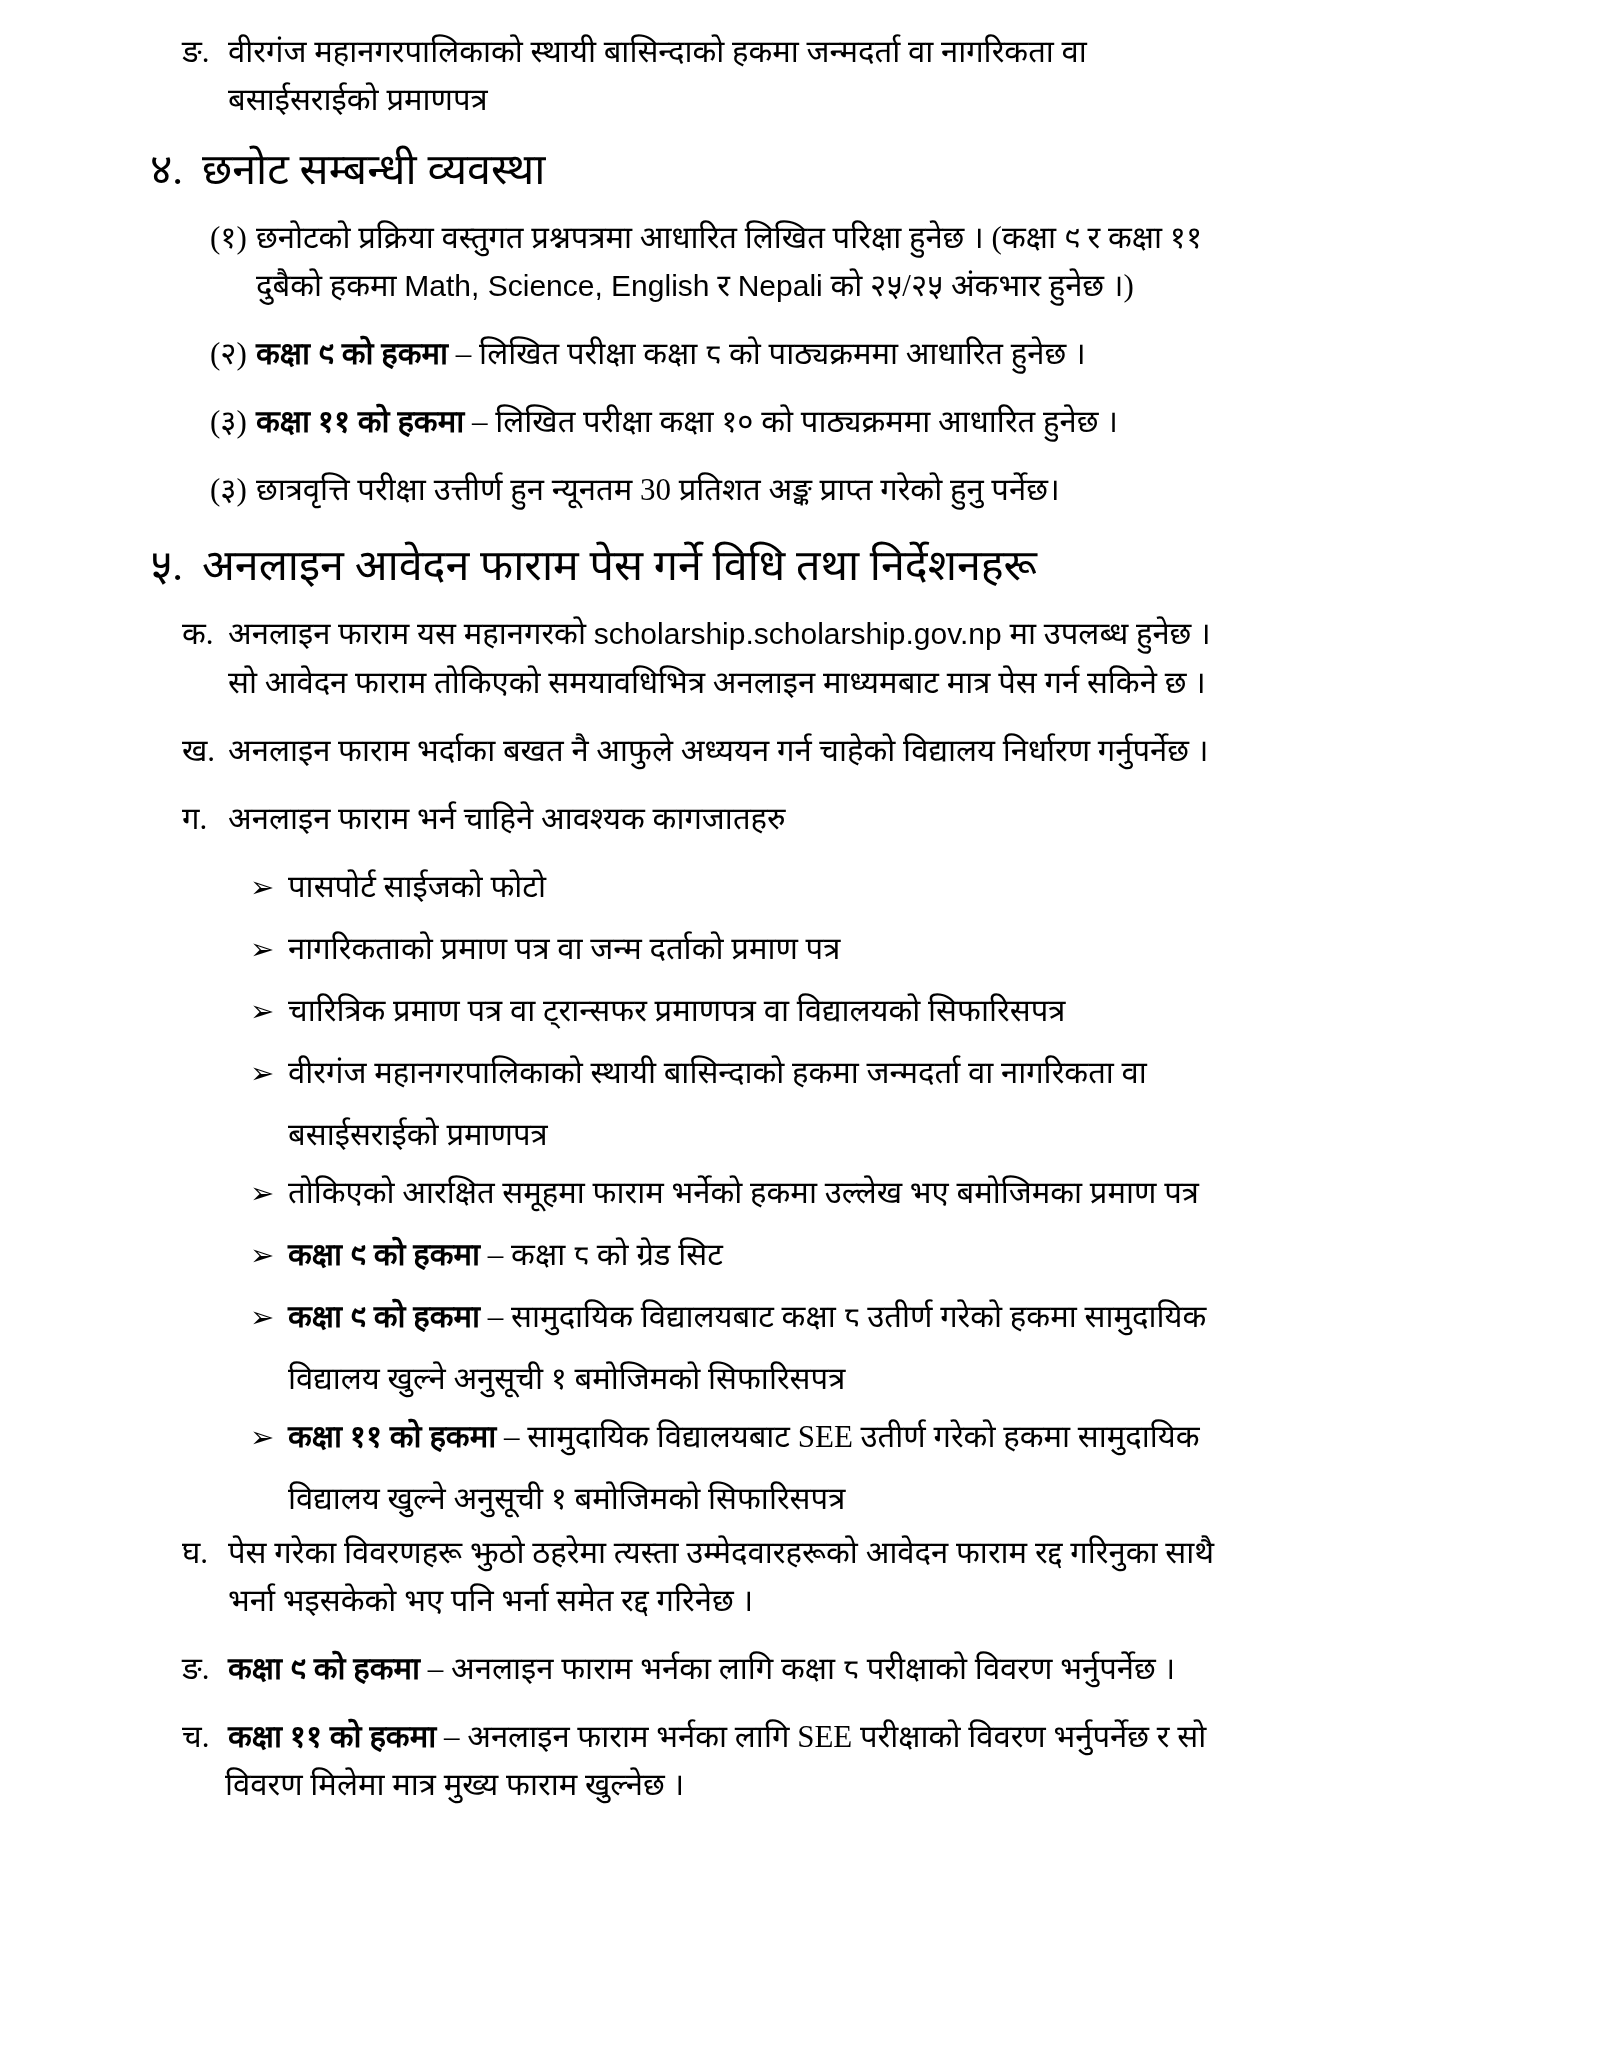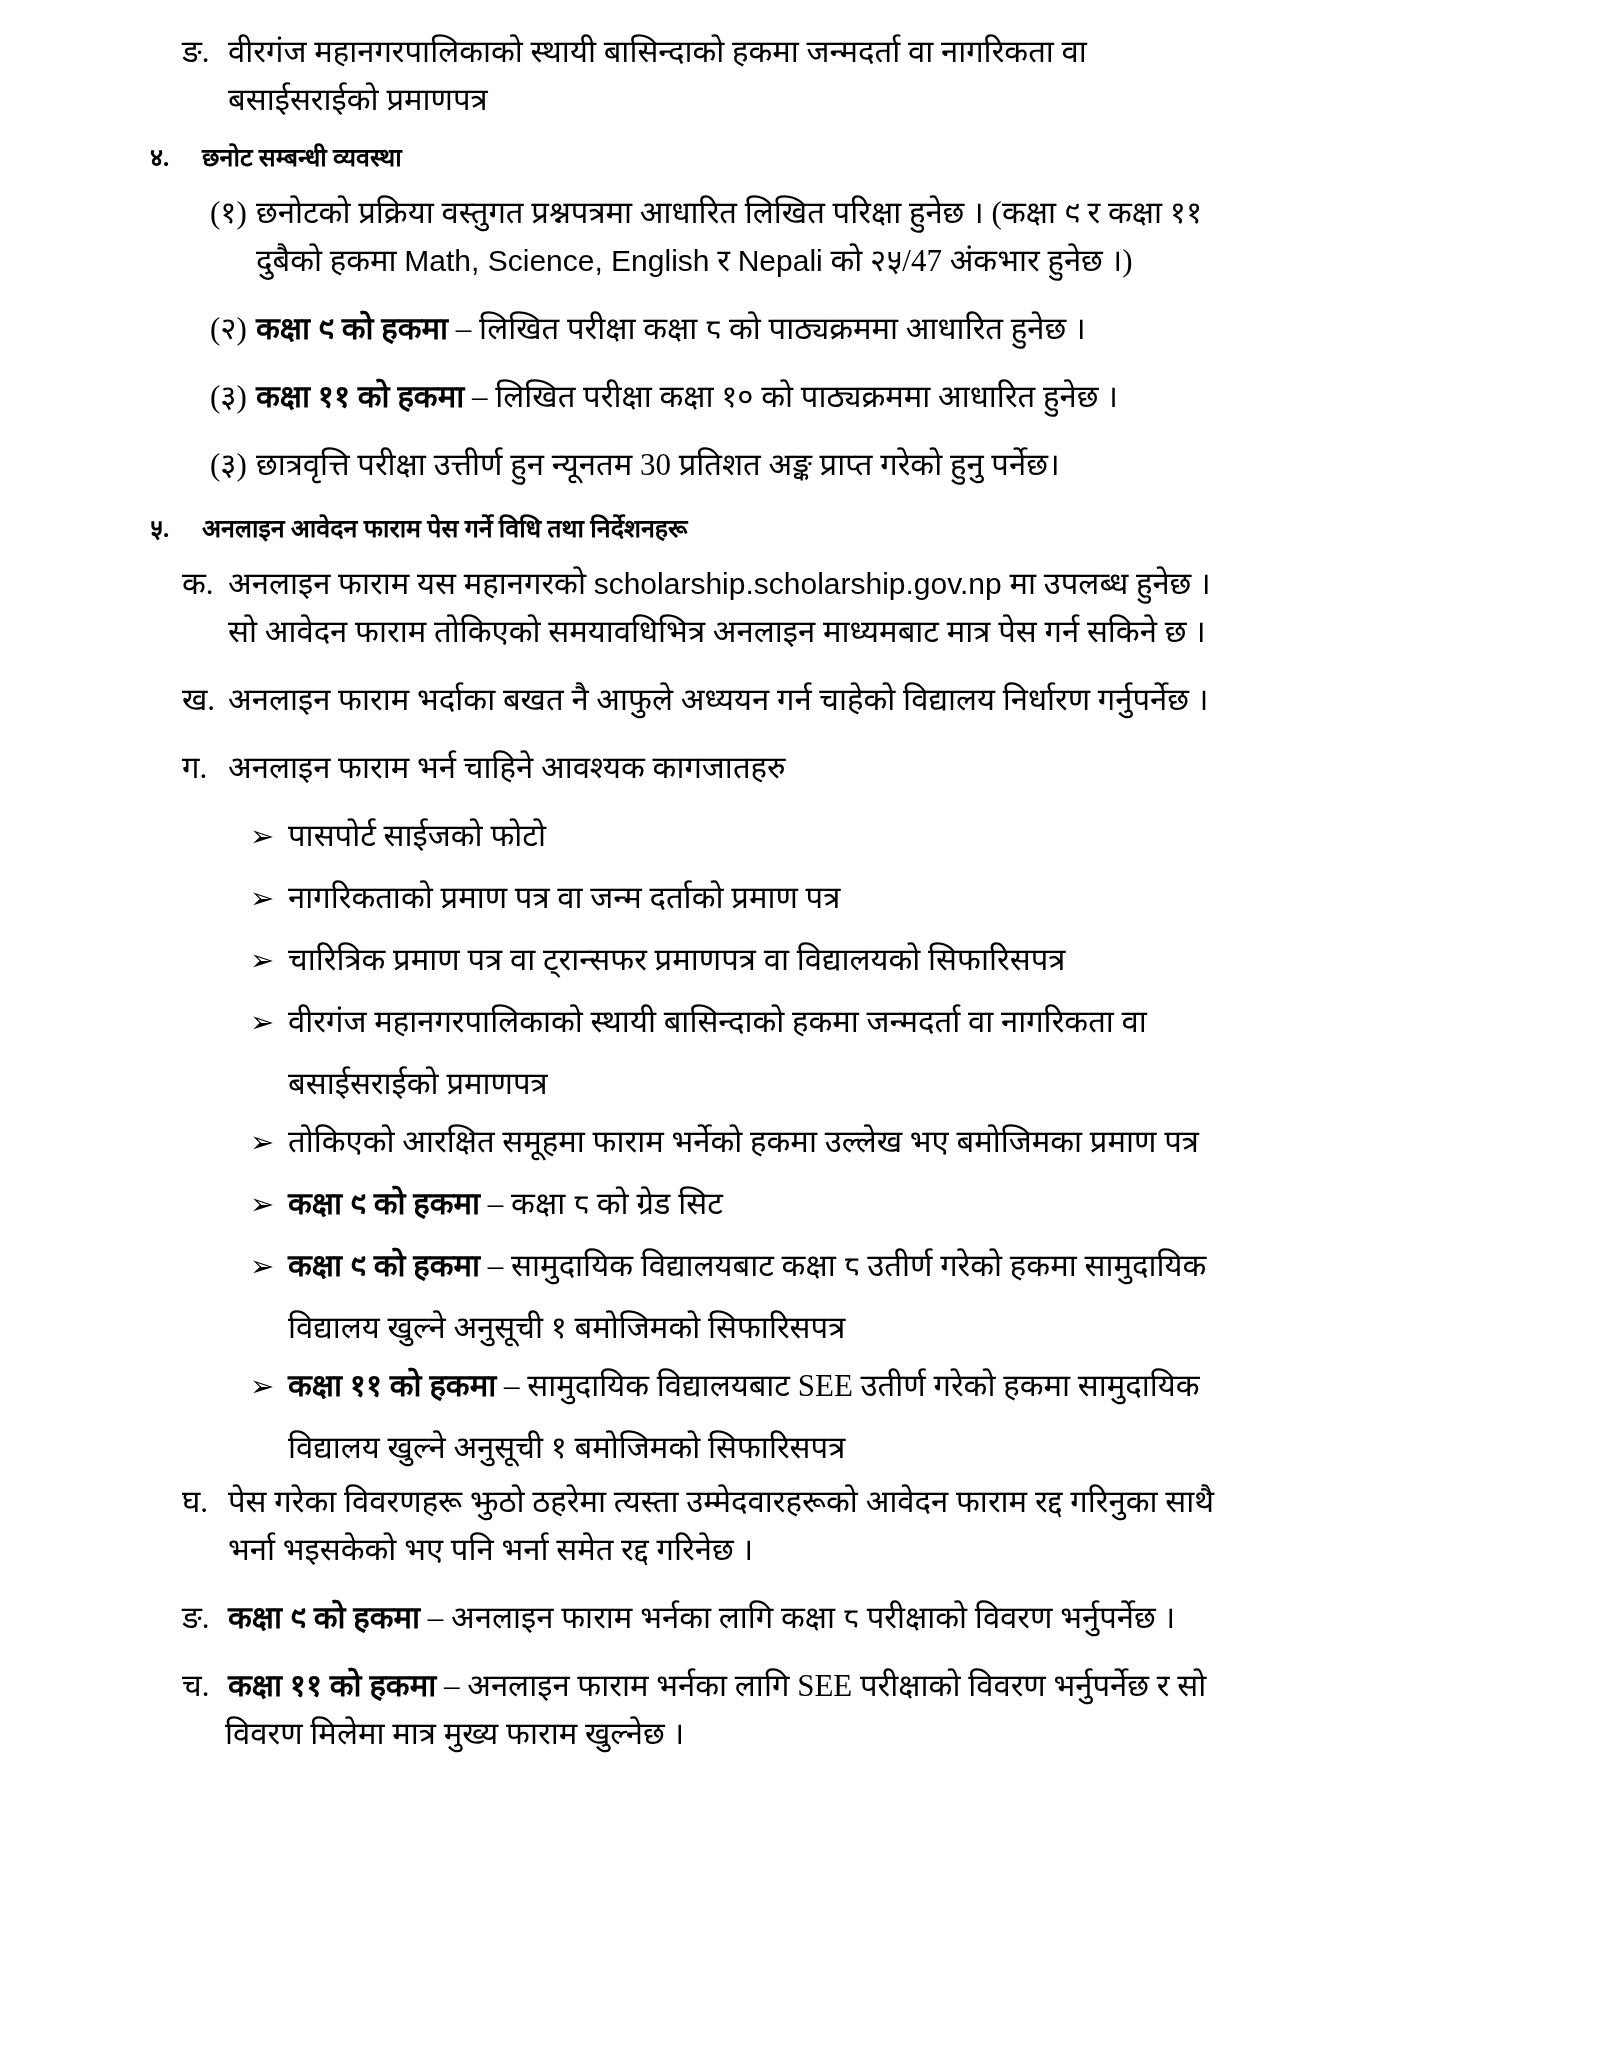--- a/index.html
+++ b/index.html
@@ -52,22 +52,22 @@
   }
 
   
   .lvl-a   { margin-left: 32px; }   
   .lvl-num { margin-left: 0; }      
   .lvl-1   { margin-left: 60px; }   
   .lvl-k   { margin-left: 32px; }   
   .lvl-bul { margin-left: 100px; }  
 
   .section-head {
-    font-size: 25px;
-    font-weight: bold;
+    font-size: 43px;
+    font-weight: normal;
     line-height: 1.4;
     margin: 18px 0 16px 0;
     padding-left: 52px;
     text-indent: -52px;
   }
   .section-head .marker {
     min-width: 52px;
   }
 
   .spaced {
@@ -115,21 +115,21 @@
 
 
     <div class="section-head lvl-num">
       <span class="marker">४.</span><span>छनोट सम्बन्धी व्यवस्था</span>
     </div>
 
     <div class="para hang lvl-1 tight">
       <span class="marker">(१)</span><span>छनोटको प्रक्रिया वस्तुगत प्रश्नपत्रमा आधारित लिखित परिक्षा हुनेछ । (कक्षा ९ र कक्षा ११</span>
     </div>
     <div class="para continued spaced" style="margin-left:106px;">
-      <span>दुबैको हकमा </span><span class="latin">Math, Science, English</span><span> र </span><span class="latin">Nepali</span><span> को २५/47 अंकभार हुनेछ ।)</span>
+      <span>दुबैको हकमा </span><span class="latin">Math, Science, English</span><span> र </span><span class="latin">Nepali</span><span> को २५/२५ अंकभार हुनेछ ।)</span>
     </div>
 
     <div class="para hang lvl-1 spaced">
       <span class="marker">(२)</span><span class="bold">कक्षा ९ को हकमा</span><span> – लिखित परीक्षा कक्षा ८ को पाठ्यक्रममा आधारित हुनेछ ।</span>
     </div>
 
     <div class="para hang lvl-1 spaced">
       <span class="marker">(३)</span><span class="bold">कक्षा ११  को हकमा</span><span> – लिखित परीक्षा कक्षा १० को पाठ्यक्रममा आधारित हुनेछ ।</span>
     </div>
 

